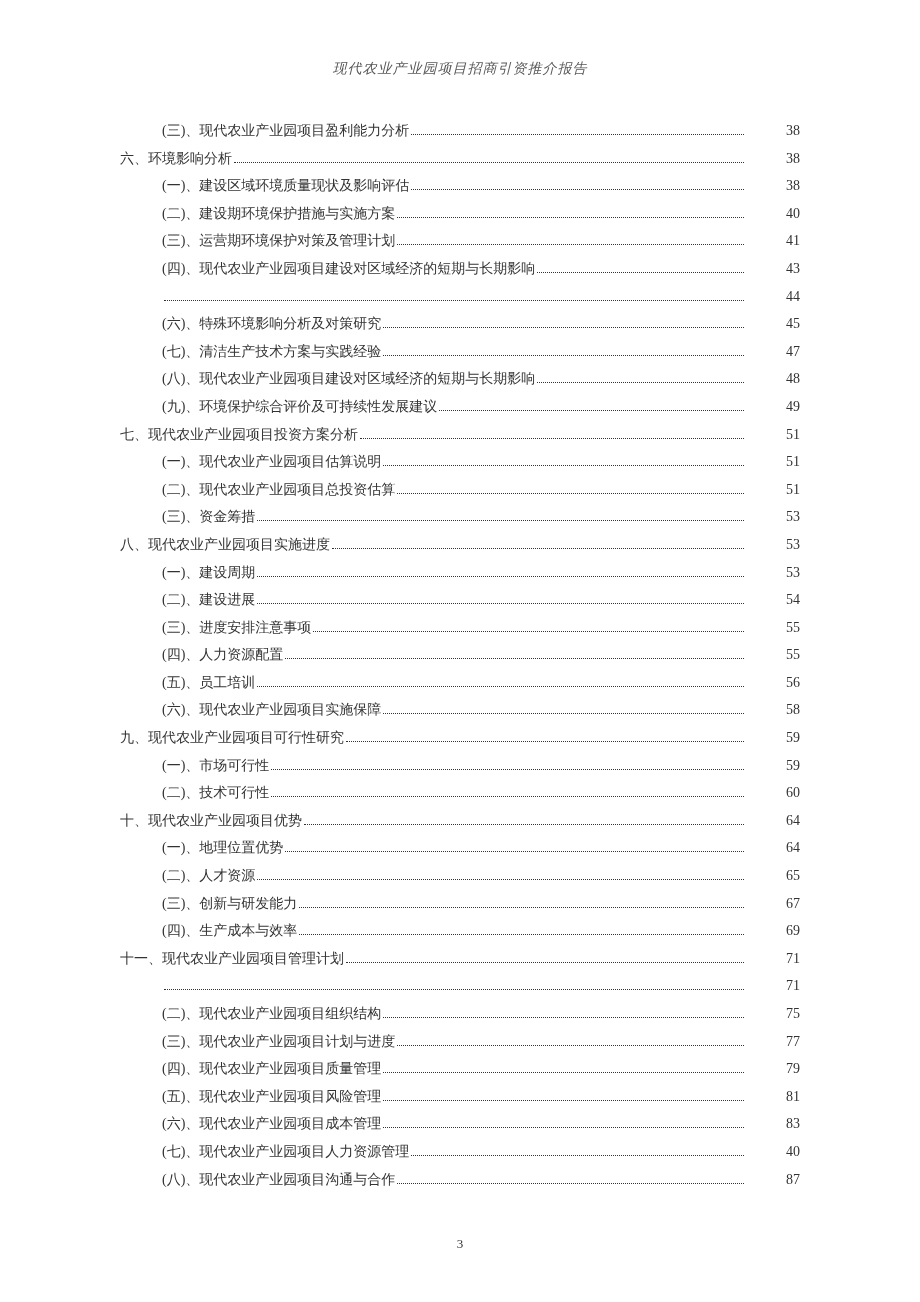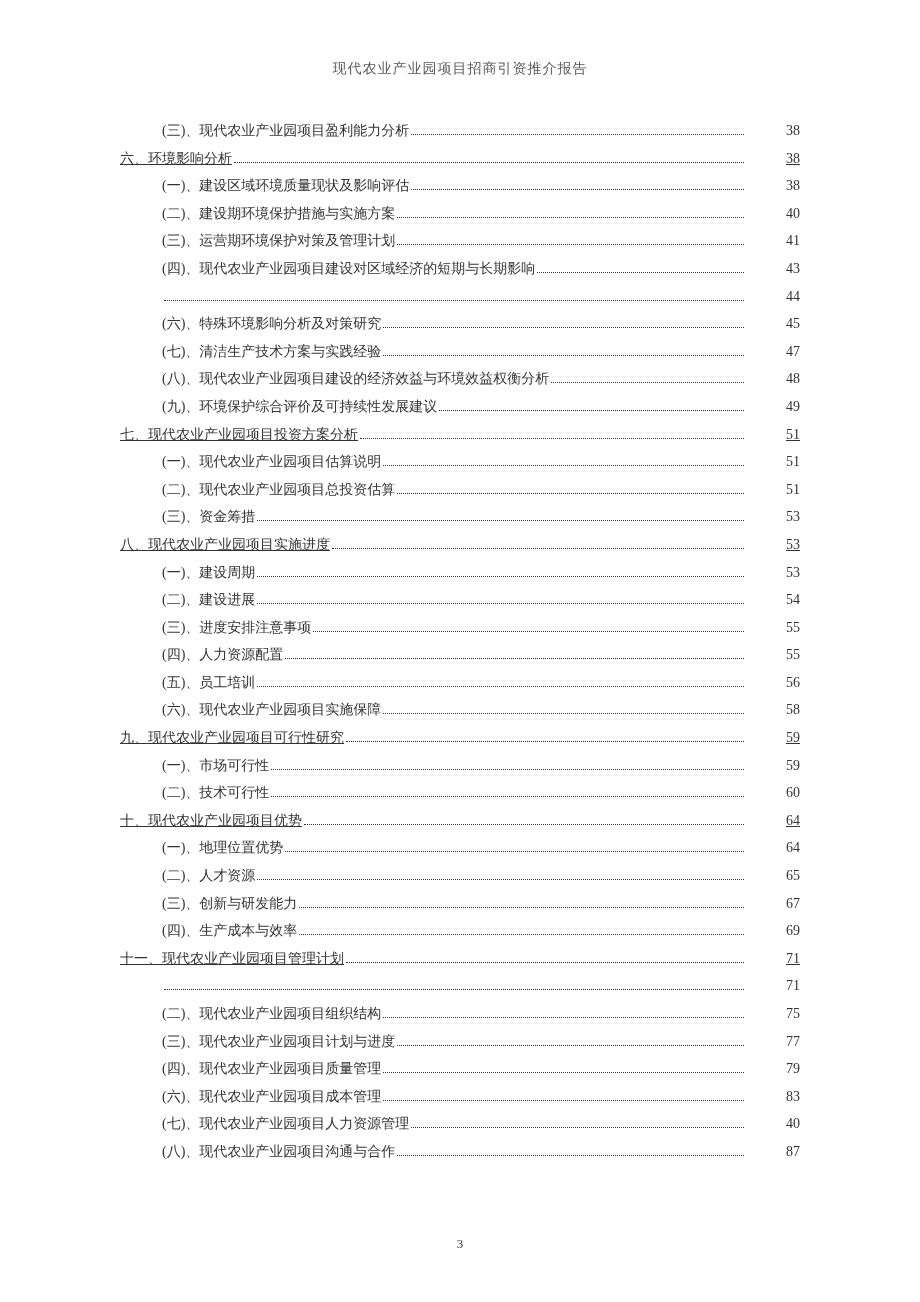--- a/index.html
+++ b/index.html
@@ -17,35 +17,35 @@
       height: 100%;
       position: relative;
     }
     .header-title {
       text-align: center;
       font-size: 14px;
       color: #595959;
       letter-spacing: 1px;
       margin-bottom: 40px;
       font-family: "SimSun", "宋体", serif;
+      font-style: italic;
     }
     .toc {
       font-size: 14px;
       color: #333;
       line-height: 1.9;
     }
     .toc-row {
       display: flex;
       align-items: baseline;
       white-space: nowrap;
       margin-bottom: 1px;
     }
     .toc-row.level-1 {
       padding-left: 0;
-      text-decoration: underline;
     }
     .toc-row.level-2 {
       padding-left: 42px;
     }
     .toc-text {
       color: #333;
     }
     .toc-dots {
       flex: 1;
       border-bottom: 1.5px dotted #333;
@@ -110,21 +110,21 @@
         <span class="toc-text">(六)、特殊环境影响分析及对策研究</span>
         <span class="toc-dots"></span>
         <span class="toc-page">45</span>
       </div>
       <div class="toc-row level-2">
         <span class="toc-text">(七)、清洁生产技术方案与实践经验</span>
         <span class="toc-dots"></span>
         <span class="toc-page">47</span>
       </div>
       <div class="toc-row level-2">
-        <span class="toc-text">(八)、现代农业产业园项目建设的经济效益与环境效益权衡分析</span>
+        <span class="toc-text">(八)、现代农业产业园项目建设对区域经济的短期与长期影响</span>
         <span class="toc-dots"></span>
         <span class="toc-page">48</span>
       </div>
       <div class="toc-row level-2">
         <span class="toc-text">(九)、环境保护综合评价及可持续性发展建议</span>
         <span class="toc-dots"></span>
         <span class="toc-page">49</span>
       </div>
       <div class="toc-row level-1">
         <span class="toc-text">七、现代农业产业园项目投资方案分析</span>
@@ -237,20 +237,25 @@
       </div>
       <div class="toc-row level-2">
         <span class="toc-text">(三)、现代农业产业园项目计划与进度</span>
         <span class="toc-dots"></span>
         <span class="toc-page">77</span>
       </div>
       <div class="toc-row level-2">
         <span class="toc-text">(四)、现代农业产业园项目质量管理</span>
         <span class="toc-dots"></span>
         <span class="toc-page">79</span>
+      </div>
+      <div class="toc-row level-2">
+        <span class="toc-text">(五)、现代农业产业园项目风险管理</span>
+        <span class="toc-dots"></span>
+        <span class="toc-page">81</span>
       </div>
       <div class="toc-row level-2">
         <span class="toc-text">(六)、现代农业产业园项目成本管理</span>
         <span class="toc-dots"></span>
         <span class="toc-page">83</span>
       </div>
       <div class="toc-row level-2">
         <span class="toc-text">(七)、现代农业产业园项目人力资源管理</span>
         <span class="toc-dots"></span>
         <span class="toc-page">40</span>

